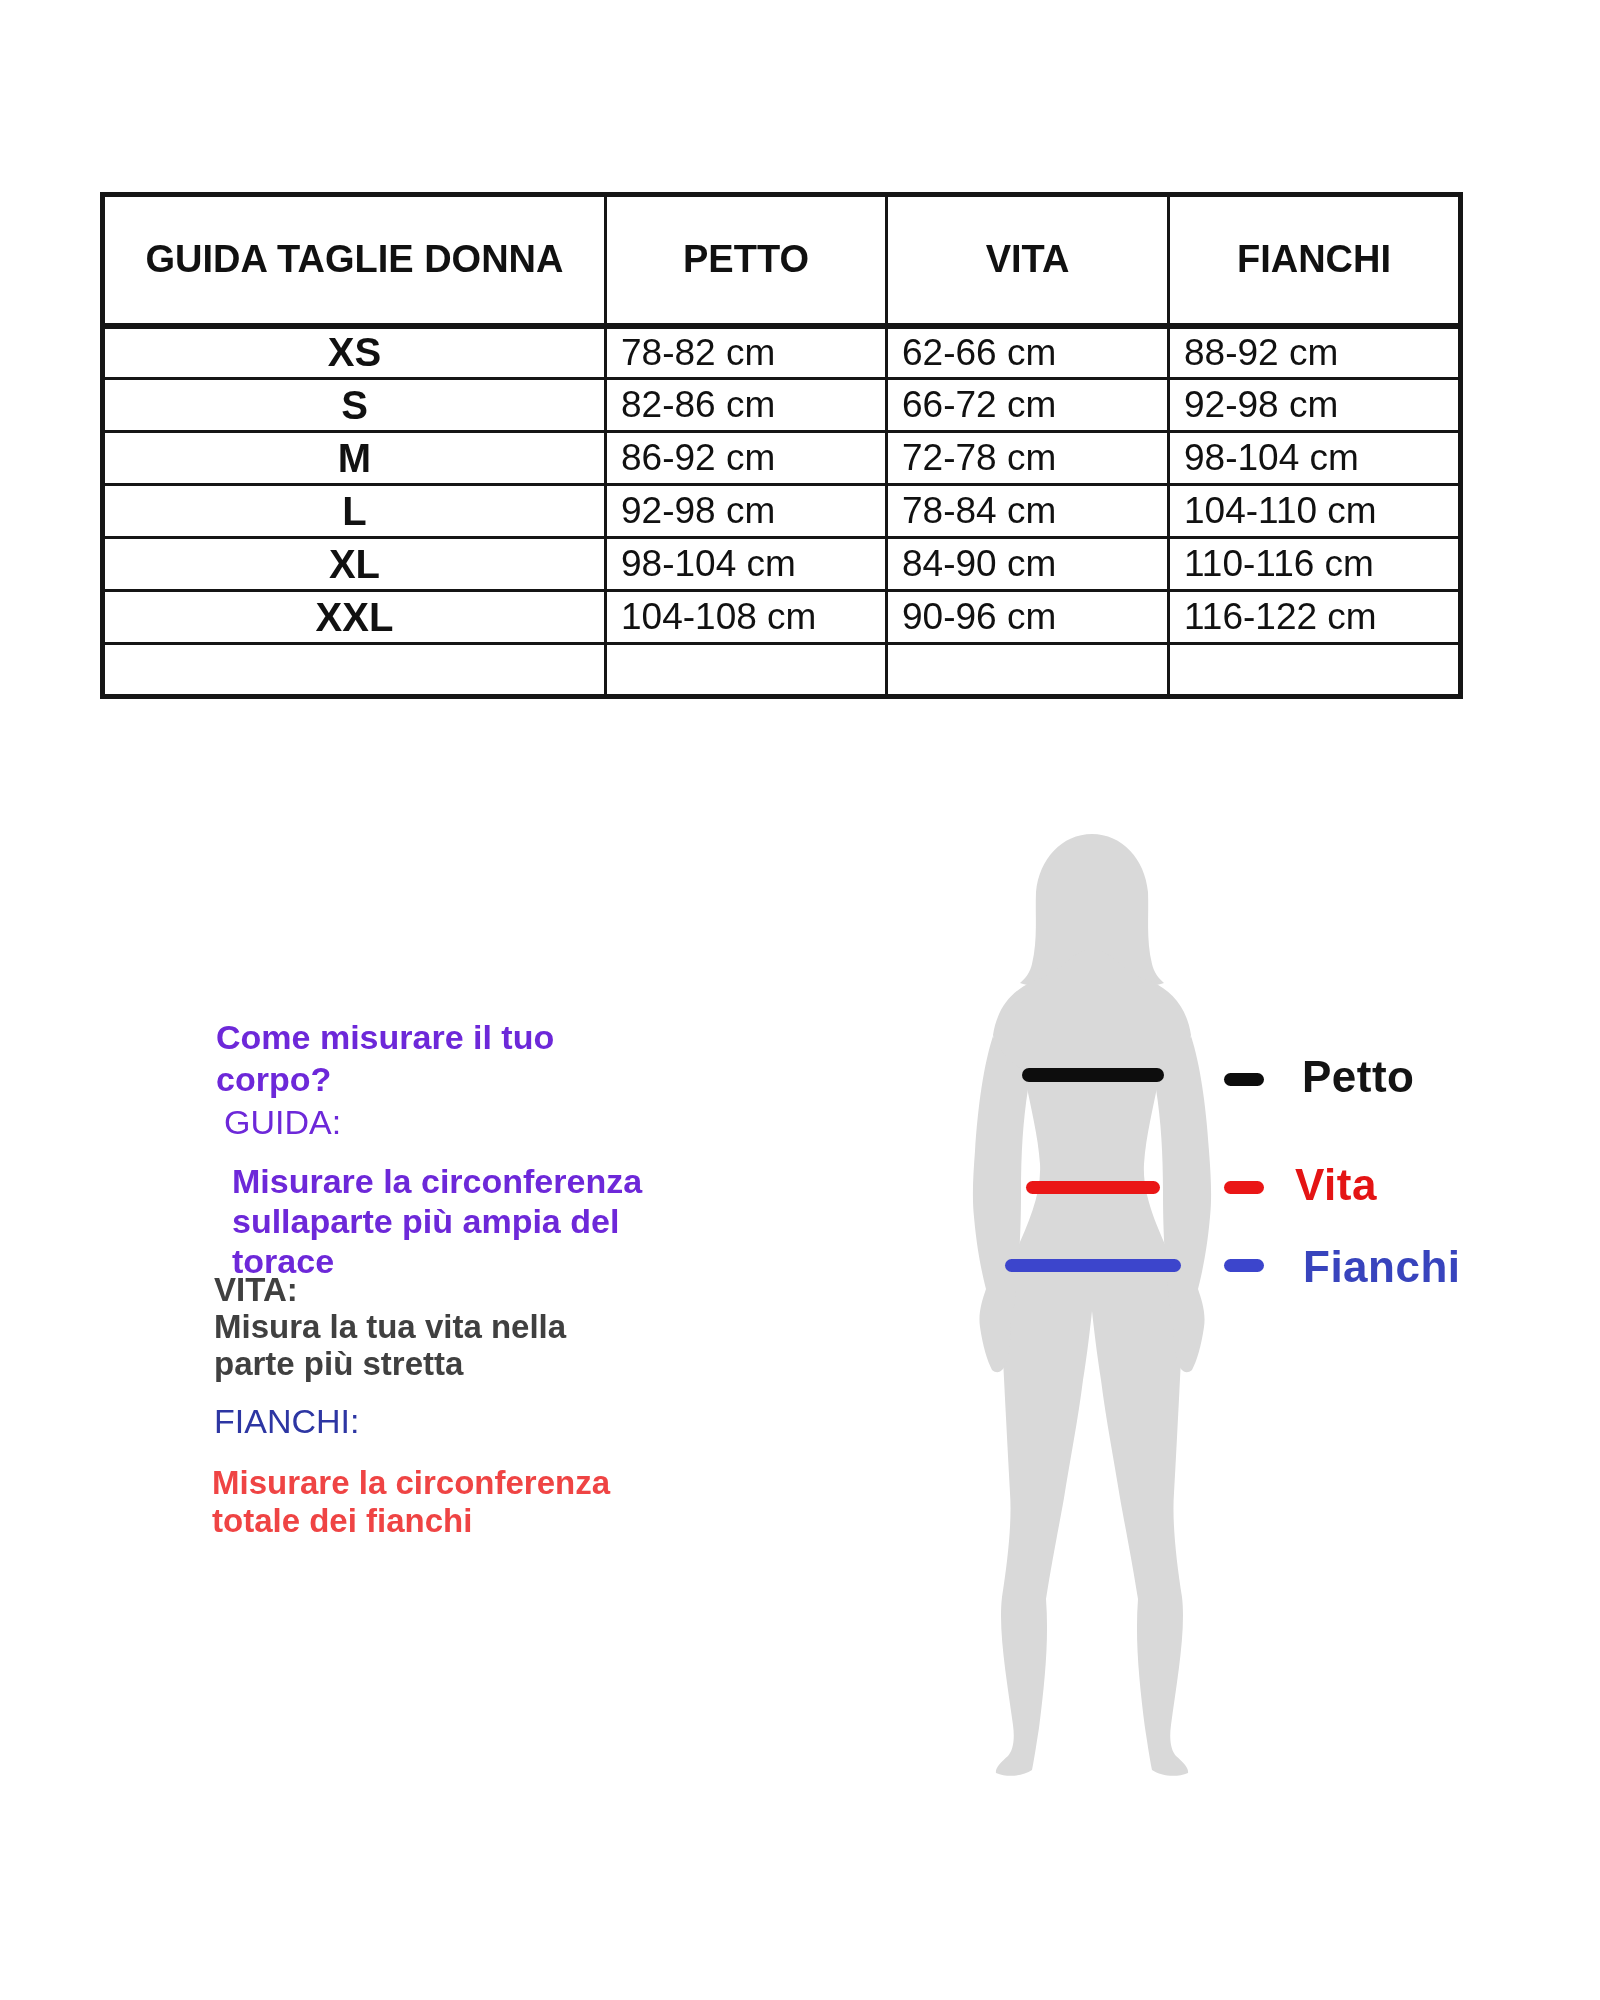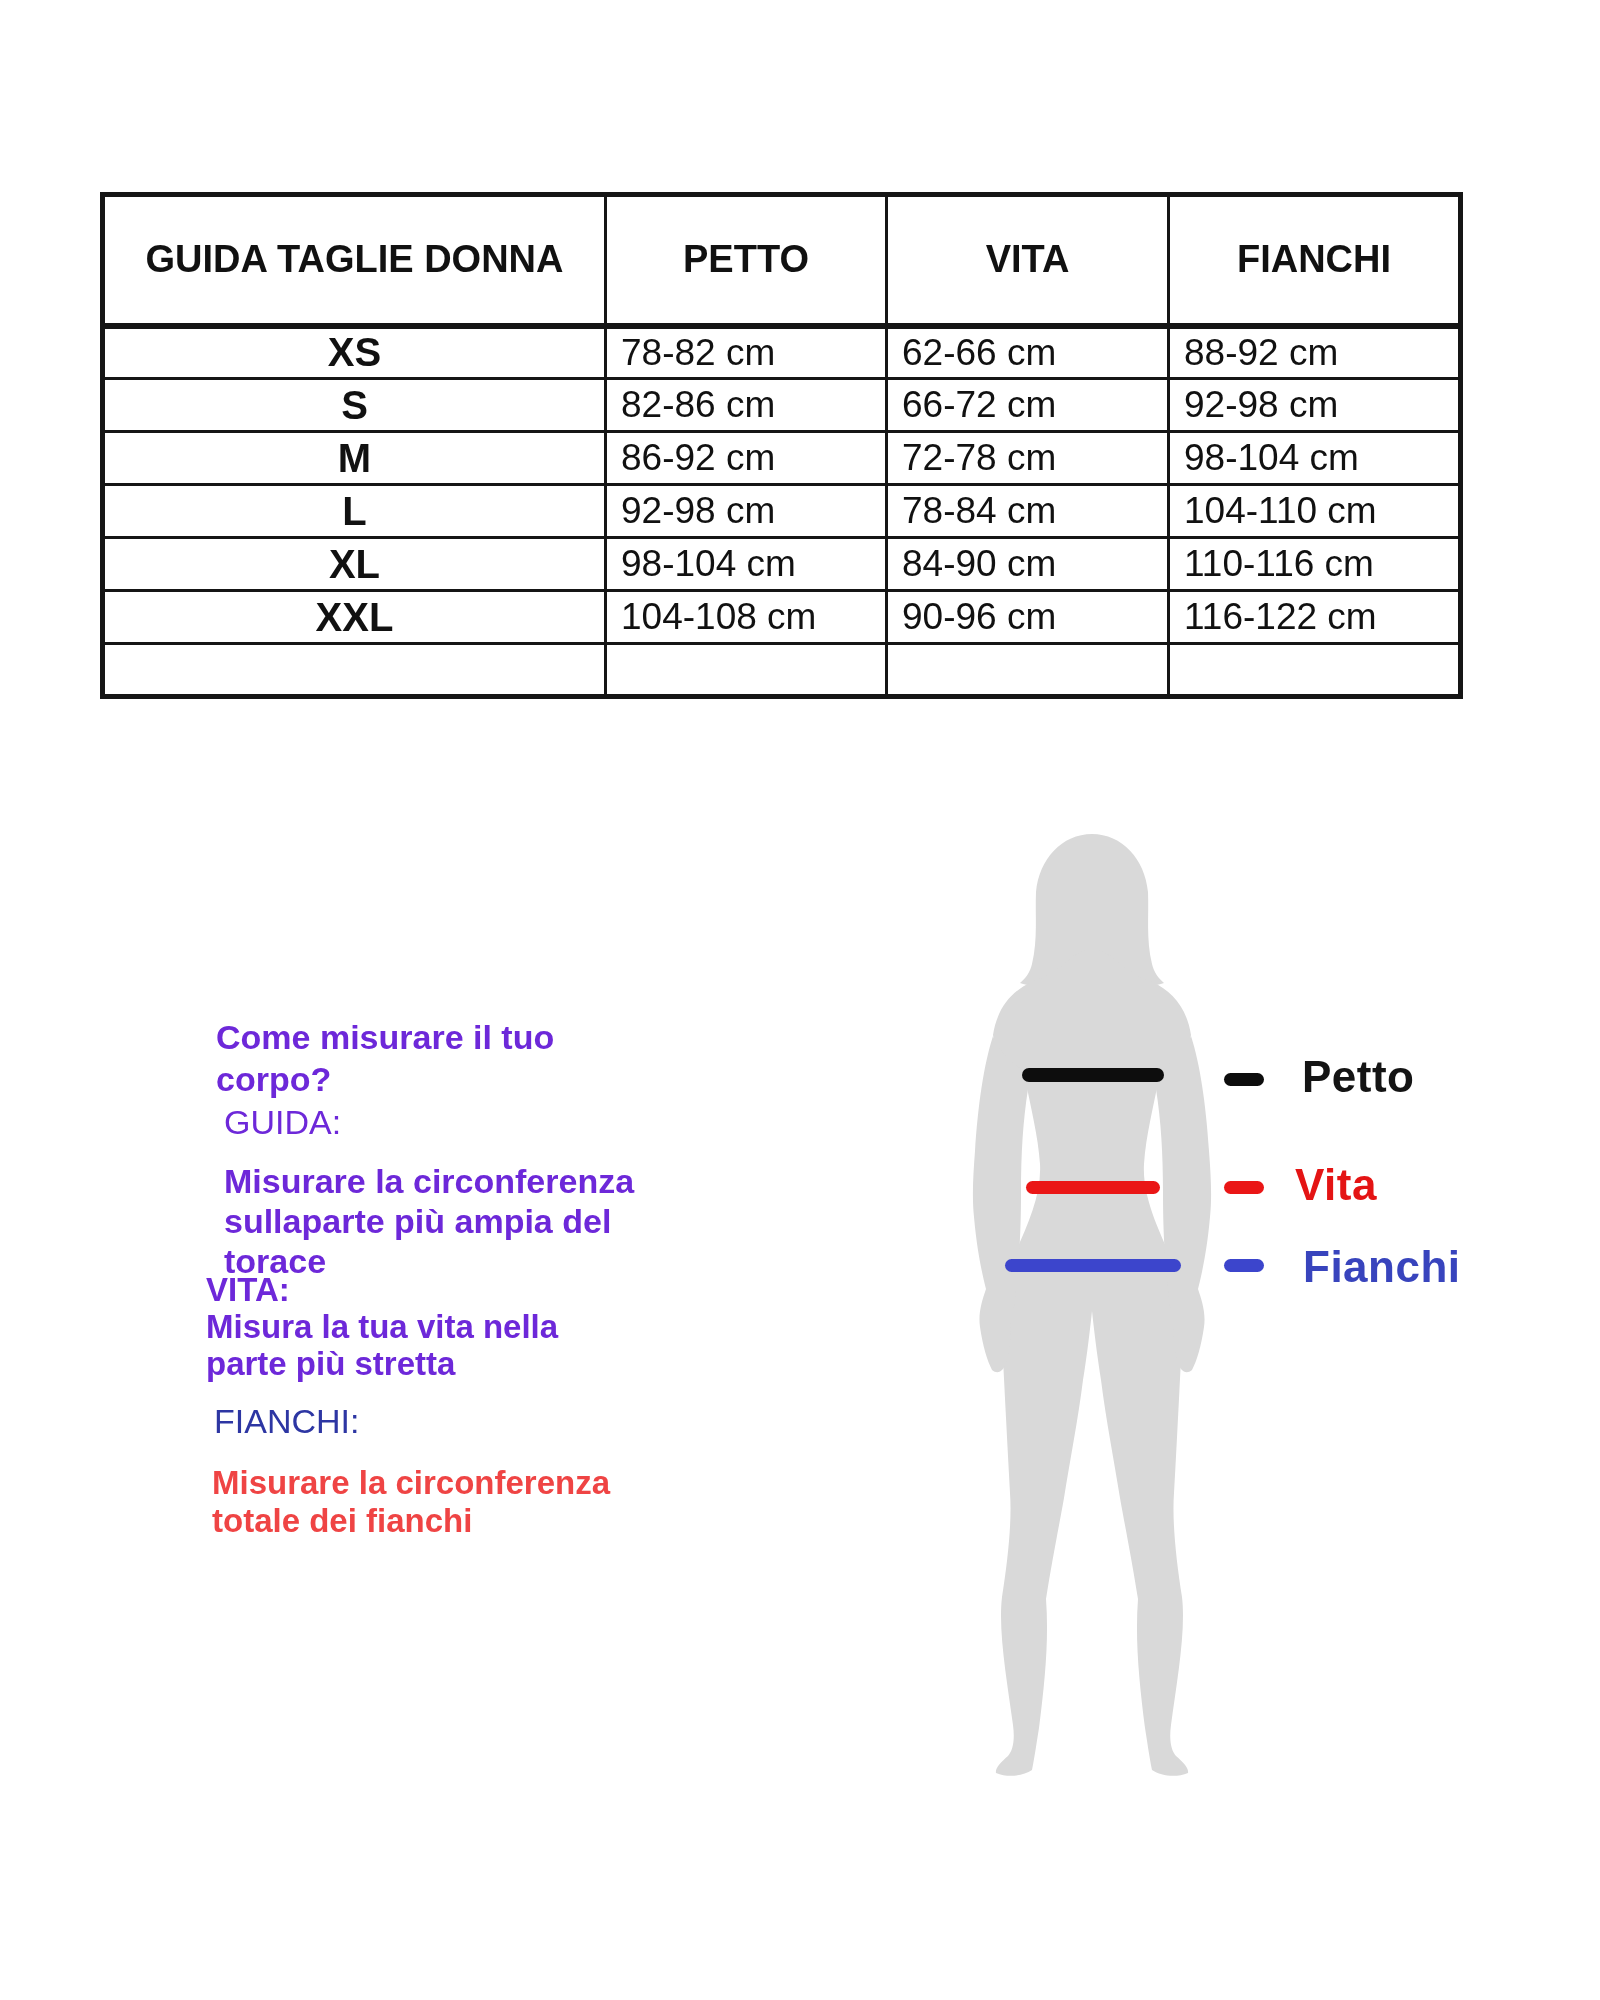--- a/index.html
+++ b/index.html
@@ -21,22 +21,22 @@
   .size-table thead tr { height:131px; }
   .size-table thead th { font-size:38px; font-weight:700; text-align:center; border-bottom:6px solid #151515; }
   .size-table tbody tr { height:53px; }
   .size-table td.size-cell { text-align:center; font-weight:700; font-size:40px; }
   .size-table td.value-cell { text-align:left; padding-left:14px; font-size:37px; font-weight:400; }
 
   
   .instr { position:absolute; color:#6d28d9; }
   .instr-title { left:216px; top:1016px; width:340px; font-size:34px; line-height:42px; font-weight:700; }
   .instr-petto-heading { left:224px; top:1103px; font-size:34px; font-weight:400; }
-  .instr-petto-text { left:224px; top:1161px; width:460px; font-size:34px; line-height:40px; font-weight:700; }
-  .instr-vita-block { left:206px; top:1271px; width:410px; font-size:33px; line-height:37px; font-weight:700; color:#6d28d9; }
+  .instr-petto-text { left:232px; top:1161px; width:460px; font-size:34px; line-height:40px; font-weight:700; }
+  .instr-vita-block { left:214px; top:1271px; width:410px; font-size:33px; line-height:37px; font-weight:700; color:#404040; }
   .instr-fianchi-heading { left:214px; top:1402px; font-size:34px; font-weight:400; color:#2d36a3; }
   .instr-fianchi-text { left:212px; top:1464px; width:460px; font-size:33px; line-height:38px; font-weight:700; color:#ef4444; }
 
   
   .figure-svg { position:absolute; left:950px; top:820px; width:340px; height:960px; }
   .legend-dash { position:absolute; left:1224px; width:40px; height:13px; border-radius:7px; }
   .dash-petto { top:1073px; background:#0d0d0d; }
   .dash-vita { top:1181px; background:#ea1616; }
   .dash-fianchi { top:1259px; background:#3c45cc; }
   .legend-label { position:absolute; font-size:44px; line-height:50px; font-weight:700; letter-spacing:0.5px; }

